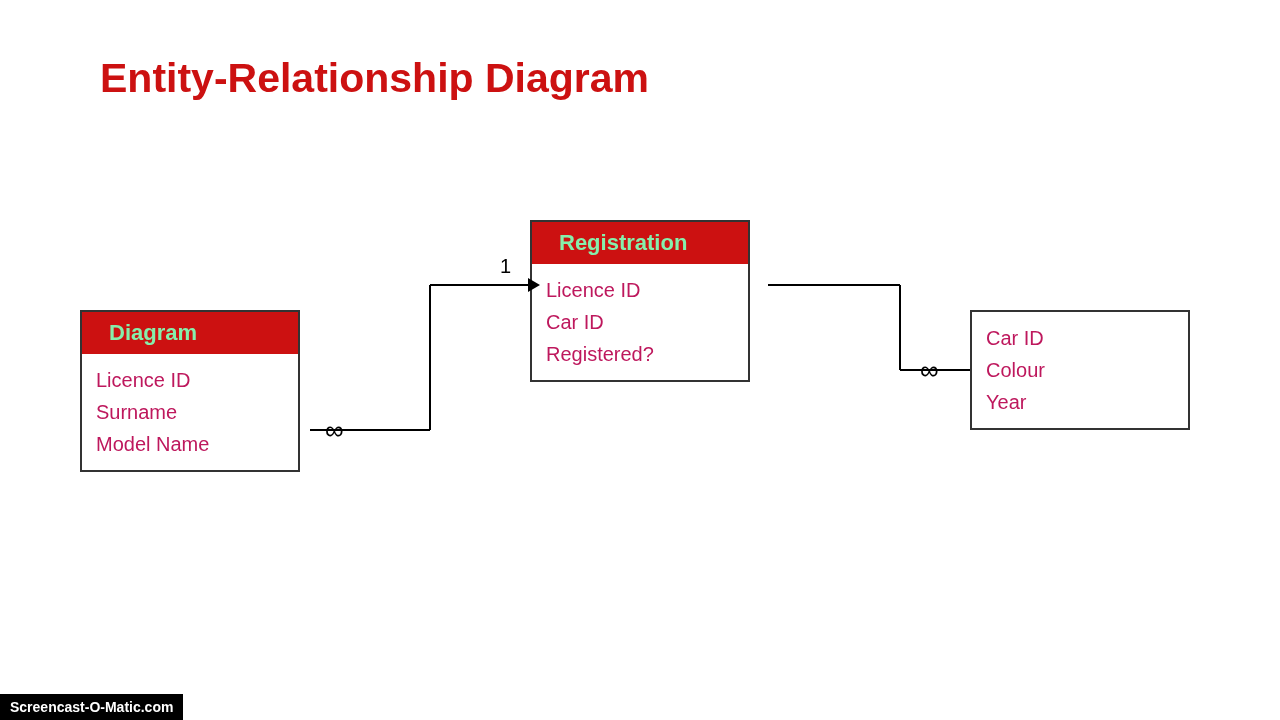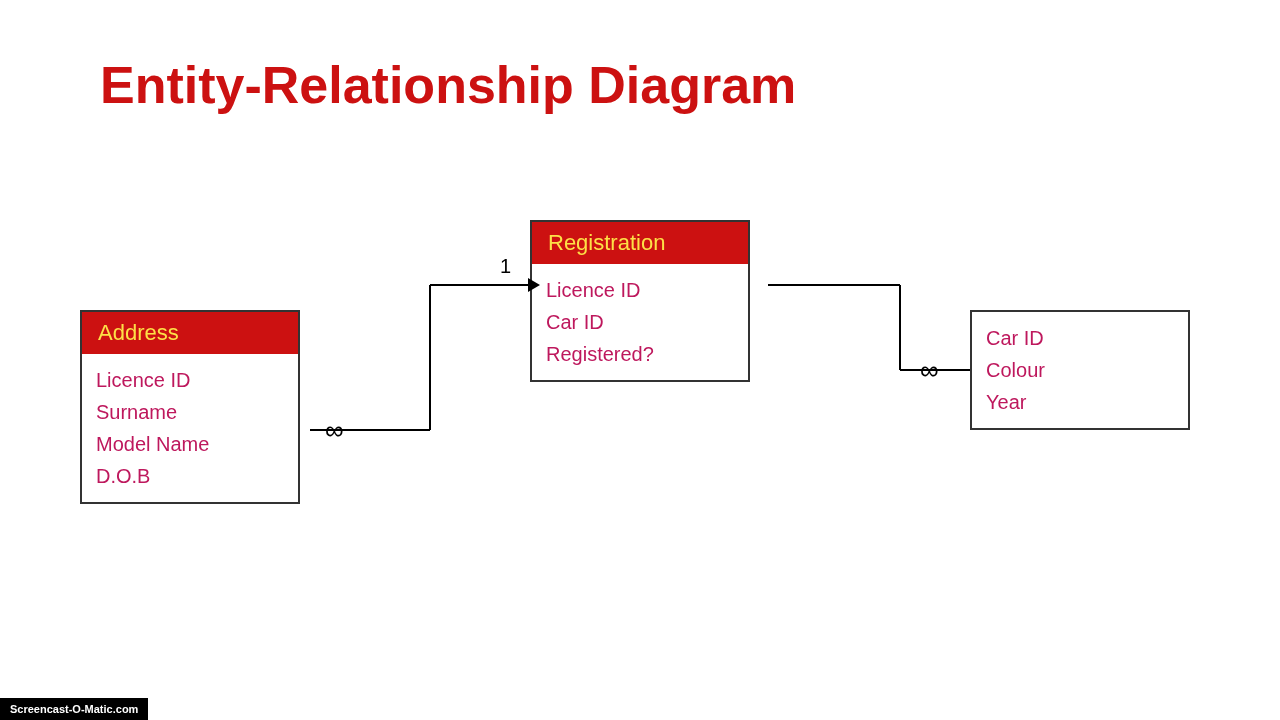--- a/index.html
+++ b/index.html
@@ -9,38 +9,38 @@
       background: #ffffff;
       font-family: Arial, sans-serif;
       position: relative;
       overflow: hidden;
     }
 
     .page-title {
       position: absolute;
       top: 55px;
       left: 100px;
-      font-size: 52px;
+      font-size: 41px;
       font-weight: bold;
       color: #cc1111;
     }
 
     
     .entity-box {
       position: absolute;
       border: 2px solid #333;
       min-width: 220px;
     }
 
     .entity-header {
       background-color: #cc1111;
-      color: #fde047;
+      color: #86efac;
       font-size: 22px;
-      font-weight: normal;
-      padding: 8px 16px;
+      font-weight: bold;
+      padding: 8px 27px;
     }
 
     .entity-body {
       background-color: #ffffff;
       padding: 10px 14px;
     }
 
     .entity-body div {
       font-size: 20px;
       color: #be185d;
@@ -87,37 +87,36 @@
       color: #000;
     }
 
     
     .watermark {
       position: absolute;
       bottom: 0;
       left: 0;
       background: #000;
       color: #fff;
-      font-size: 11px;
+      font-size: 14px;
       font-weight: bold;
       padding: 5px 10px;
     }
   </style>
 </head>
 <body>
 
 <div class="page-title">Entity-Relationship Diagram</div>
 
 <div class="entity-box" id="licence-entity">
-  <div class="entity-header">Address</div>
+  <div class="entity-header">Diagram</div>
   <div class="entity-body">
     <div>Licence ID</div>
     <div>Surname</div>
     <div>Model Name</div>
-    <div>D.O.B</div>
   </div>
 </div>
 
 <div class="entity-box" id="registration-entity">
   <div class="entity-header">Registration</div>
   <div class="entity-body">
     <div>Licence ID</div>
     <div>Car ID</div>
     <div>Registered?</div>
   </div>

